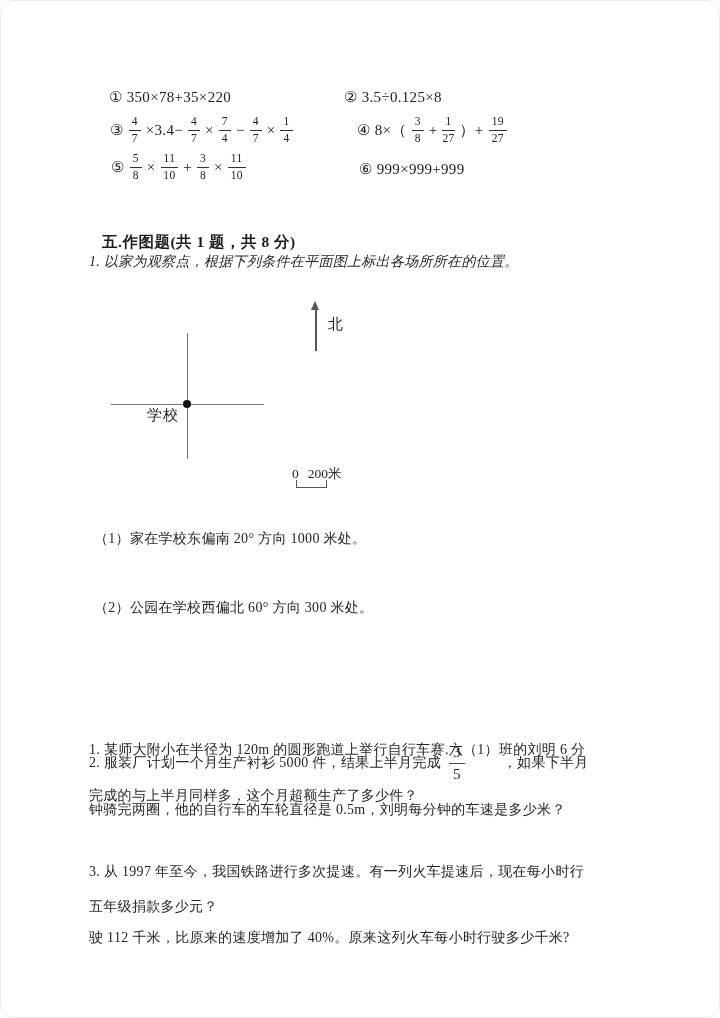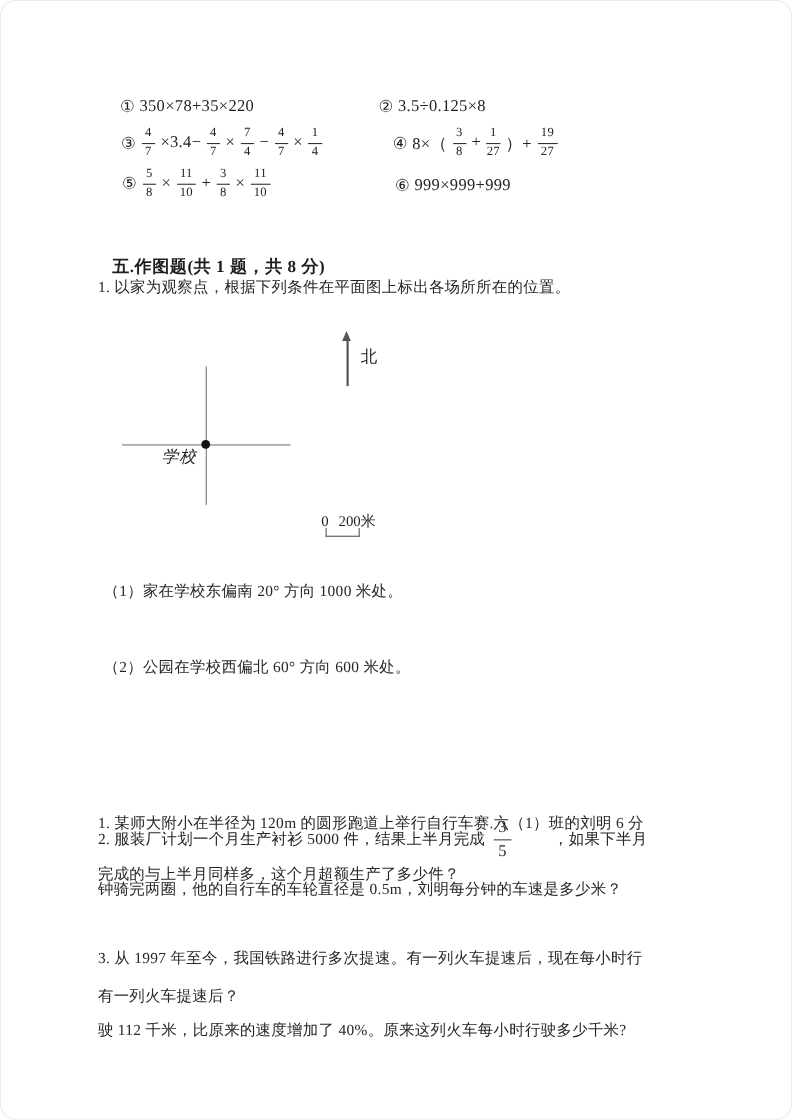--- a/index.html
+++ b/index.html
@@ -23,39 +23,39 @@
   .frac .fnum{padding:0 3px 2px;border-bottom:1px solid #333;}
   .frac .fden{padding-top:2px;}
   .frac.big{font-size:15px;}
   .frac.big .fnum{padding:0 4px 3px;border-bottom-color:#444;}
   .frac.big .fden{padding-top:3px;}
   
   .sec-heading{position:absolute;left:88px;margin:13px;font-size:15.5px;font-weight:700;color:#1d1d1d;letter-spacing:.5px;}
   .h5{top:218px;}
   .h6{top:664px;}
   .para{position:absolute;left:88px;margin:0;font-size:14px;line-height:20px;letter-spacing:.3px;color:#262626;white-space:pre;}
-  .intro5{top:251px;}
+  .intro5{top:251px;font-style:italic;}
   .item1{left:93px;top:528px;}
   .item2{left:93px;top:597px;}
   .q1{top:699px;}
   .q3{top:816px;line-height:22px;}
   .q4{top:856px;line-height:20px;}
   .q2l1{position:absolute;left:88px;top:740px;height:44px;display:flex;align-items:center;font-size:14px;letter-spacing:.3px;white-space:pre;}
   .q2l1 .frac{margin:0 10px 0 8px;}
   .q2-after{margin-left:28px;}
   .q2l2{top:785px;}
   
   .diagram{position:absolute;left:0;top:0;width:100%;height:100%;pointer-events:none;}
   .north-line{position:absolute;left:314px;top:308px;width:1.5px;height:42px;background:#555;}
   .north-head{position:absolute;left:310px;top:300px;width:0;height:0;border-left:4.5px solid transparent;border-right:4.5px solid transparent;border-bottom:9px solid #555;}
   .north-label{position:absolute;left:327px;top:314px;font-size:15px;color:#1f1f1f;}
   .cross-v{position:absolute;left:185.5px;top:332px;width:1.5px;height:126px;background:#767676;}
   .cross-h{position:absolute;left:110px;top:402.5px;width:153px;height:1.5px;background:#767676;}
   .center-dot{position:absolute;left:182px;top:399px;width:8px;height:8px;border-radius:50%;background:#111;}
-  .school-label{position:absolute;left:146px;top:405px;font-size:15px;color:#1f1f1f;letter-spacing:1px;font-style:italic;}
+  .school-label{position:absolute;left:146px;top:405px;font-size:15px;color:#1f1f1f;letter-spacing:1px;}
   .scale-text{position:absolute;left:291px;top:464px;font-size:13.5px;color:#1f1f1f;}
   .scale-len{margin-left:9px;}
   .scale-bracket{position:absolute;left:295px;top:479px;width:31px;height:8px;border-left:1.5px solid #555;border-right:1.5px solid #555;border-bottom:1.5px solid #555;box-sizing:border-box;}
 </style>
 </head>
 <body>
 
 <div class="page">
 
   <section>
@@ -149,37 +149,37 @@
     <span class="north-label">北</span>
     <div class="cross-v"></div>
     <div class="cross-h"></div>
     <div class="center-dot"></div>
     <span class="school-label">学校</span>
     <span class="scale-text"><span>0</span><span class="scale-len">200米</span></span>
     <div class="scale-bracket"></div>
   </div>
 
   <p class="para item1">（1）家在学校东偏南 20° 方向 1000 米处。</p>
-  <p class="para item2">（2）公园在学校西偏北 60° 方向 600 米处。</p>
+  <p class="para item2">（2）公园在学校西偏北 60° 方向 300 米处。</p>
 
 
   <div class="para q1">
     <div>1. 某师大附小在半径为 120m 的圆形跑道上举行自行车赛.六（1）班的刘明 6 分</div>
     <div>钟骑完两圈，他的自行车的车轮直径是 0.5m，刘明每分钟的车速是多少米？</div>
   </div>
 
   <div class="q2l1">
     <span>2. 服装厂计划一个月生产衬衫 5000 件，结果上半月完成</span>
     <span class="frac big"><span class="fnum">3</span><span class="fden">5</span></span>
     <span class="q2-after">，如果下半月</span>
   </div>
   <p class="para q2l2">完成的与上半月同样多，这个月超额生产了多少件？</p>
 
   <div class="para q3">
     <div>3. 从 1997 年至今，我国铁路进行多次提速。有一列火车提速后，现在每小时行</div>
     <div>驶 112 千米，比原来的速度增加了 40%。原来这列火车每小时行驶多少千米?</div>
   </div>
 
   <div class="para q4">
-    <div>有一列火车提速后？</div>
+    <div>五年级捐款多少元？</div>
   </div>
 
 </div>
 
 </body></html>

